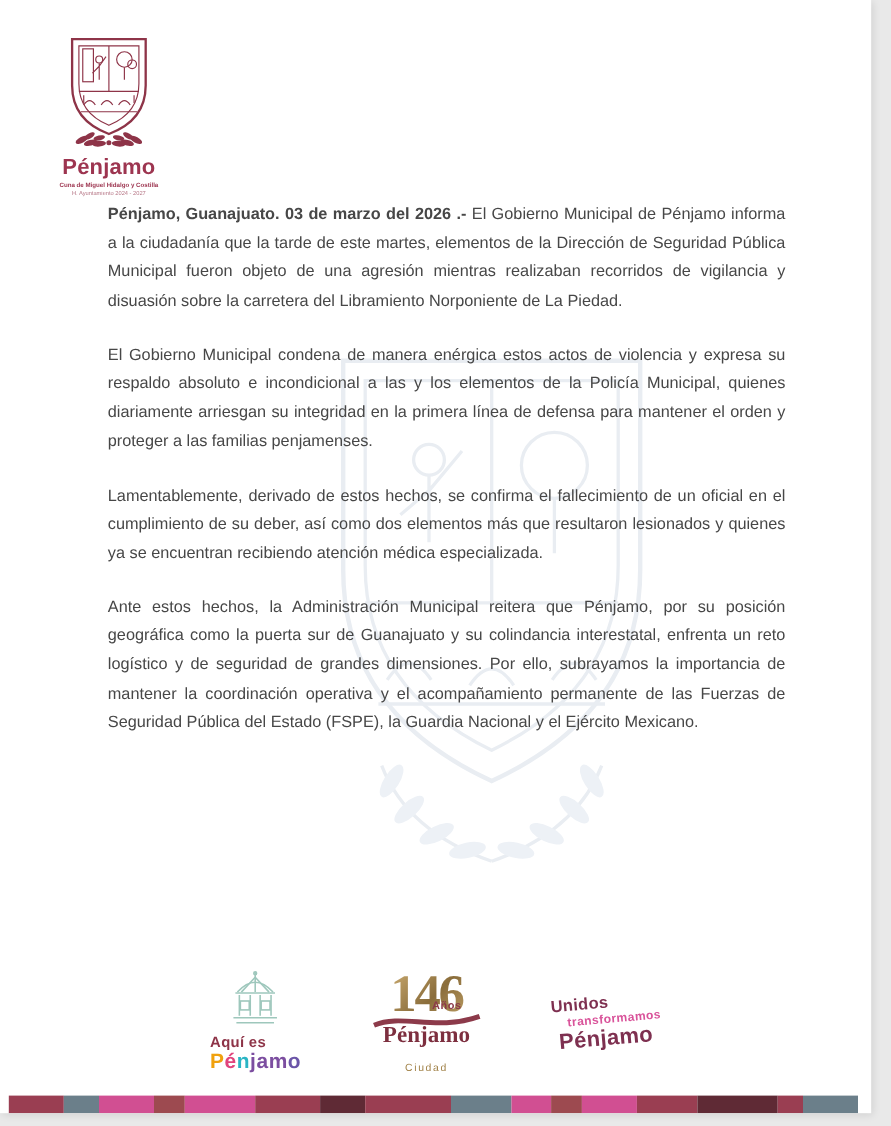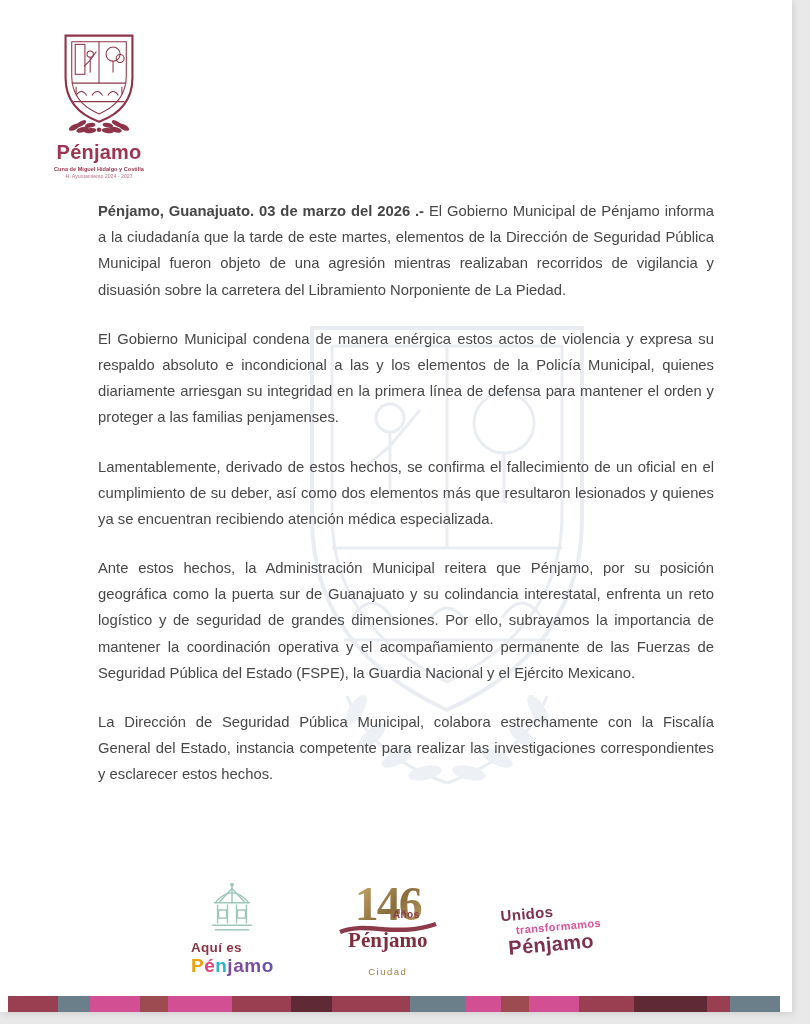--- a/index.html
+++ b/index.html
@@ -23,21 +23,21 @@
   .logo-tagline{font-size:5.6px;font-weight:bold;margin-top:2px;color:#9d3550;}
   .logo-subtagline{font-size:5.2px;margin-top:1px;color:#b57484;}
   .title{
     flex:1;margin-left:14px;margin-top:26px;
     font-size:19px;font-weight:bold;color:#3d3d3d;
     line-height:1.56;text-align:justify;letter-spacing:.2px;word-spacing:3px;
   }
 
   
   .content{position:absolute;left:98px;right:78px;top:182px;z-index:2;}
-  .content p{margin:16px 0 23px 0;font-size:14.8px;line-height:1.77;color:#474747;text-align:justify;}
+  .content p{margin:0 0 23px 0;font-size:14.8px;line-height:1.77;color:#474747;text-align:justify;}
   .content .lead{font-weight:bold;}
 
   
   .watermark{position:absolute;left:252px;top:318px;z-index:1;}
 
   
   .footer-logos{position:absolute;left:0;right:0;top:882px;display:flex;justify-content:center;align-items:center;gap:58px;z-index:2;}
   .aqui{}
   .aqui svg{display:block;margin:0 auto 2px auto;}
   .aqui-line1{color:#8e3448;font-weight:800;font-size:13.5px;letter-spacing:.3px;}
@@ -134,21 +134,20 @@
       <div class="logo-tagline">Cuna de Miguel Hidalgo y Costilla</div>
       <div class="logo-subtagline">H. Ayuntamiento 2024 - 2027</div>
     </div>
   </div>
 
   <div class="content">
     <p><span class="lead">Pénjamo, Guanajuato. 03 de marzo del 2026 .-</span><span> El Gobierno Municipal de Pénjamo informa a la ciudadanía que la tarde de este martes, elementos de la Dirección de Seguridad Pública Municipal fueron objeto de una agresión mientras realizaban recorridos de vigilancia y disuasión sobre la carretera del Libramiento Norponiente de La Piedad.</span></p>
     <p><span class="lead"></span><span>El Gobierno Municipal condena de manera enérgica estos actos de violencia y expresa su respaldo absoluto e incondicional a las y los elementos de la Policía Municipal, quienes diariamente arriesgan su integridad en la primera línea de defensa para mantener el orden y proteger a las familias penjamenses.</span></p>
     <p><span class="lead"></span><span>Lamentablemente, derivado de estos hechos, se confirma el fallecimiento de un oficial en el cumplimiento de su deber, así como dos elementos más que resultaron lesionados y quienes ya se encuentran recibiendo atención médica especializada.</span></p>
     <p><span class="lead"></span><span>Ante estos hechos, la Administración Municipal reitera que Pénjamo, por su posición geográfica como la puerta sur de Guanajuato y su colindancia interestatal, enfrenta un reto logístico y de seguridad de grandes dimensiones. Por ello, subrayamos la importancia de mantener la coordinación operativa y el acompañamiento permanente de las Fuerzas de Seguridad Pública del Estado (FSPE), la Guardia Nacional y el Ejército Mexicano.</span></p>
-    <p><span class="lead"></span><span>La Dirección de Seguridad Pública Municipal, colabora estrechamente con la Fiscalía General del Estado, instancia competente para realizar las investigaciones correspondientes y esclarecer estos hechos.</span></p>
   </div>
 
   <div class="footer-logos">
 
     <div class="aqui">
       <svg width="54" height="56" viewBox="0 0 60 62" fill="none" stroke="#9ec7bc" stroke-width="1.6">
         <line x1="30" y1="2" x2="30" y2="8"></line>
         <circle cx="30" cy="3" r="1.4"></circle>
         <path d="M12,22 Q30,2 48,22"></path>
         <line x1="30" y1="7" x2="16" y2="22"></line>

